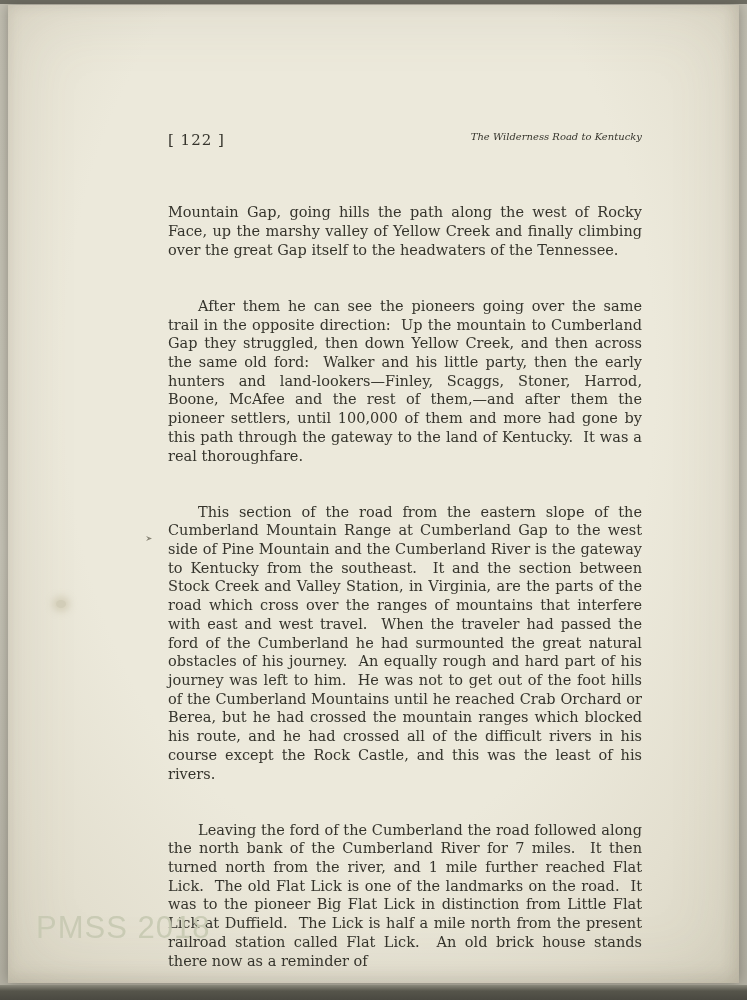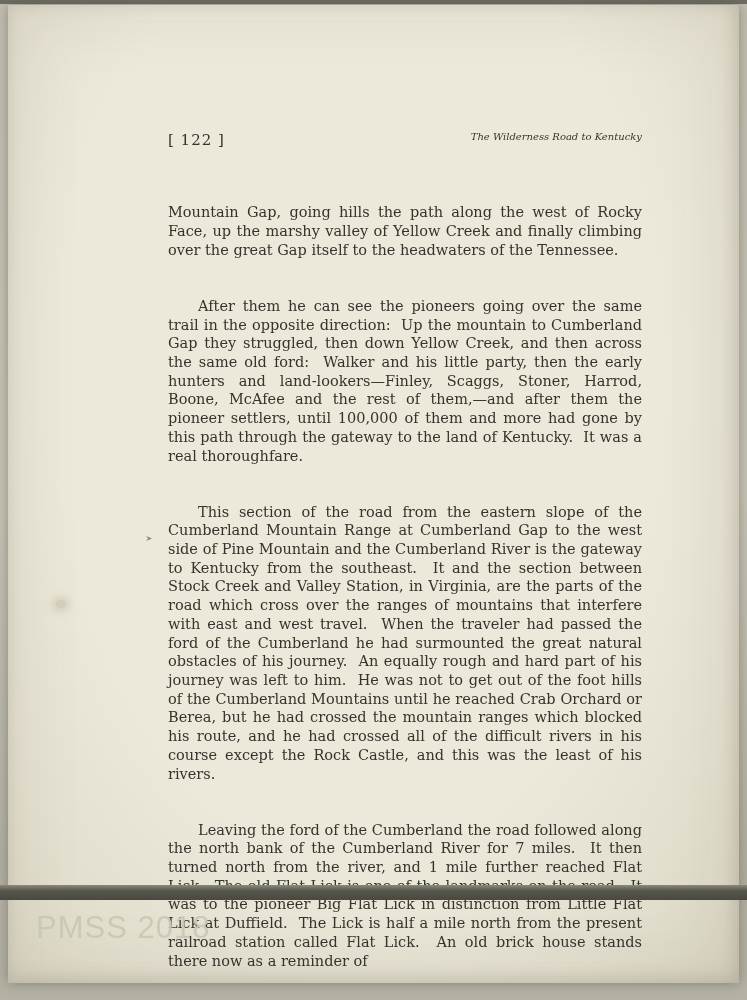--- a/index.html
+++ b/index.html
@@ -9,21 +9,21 @@
   body {
     width: 747px;
     height: 1000px;
     overflow: hidden;
     background: #b5b2a5;
     font-family: "DejaVu Serif", "Liberation Serif", serif;
   }
   .scan {
     position: relative;
     width: 747px;
-    height: 900px;
+    height: 1000px;
     background: linear-gradient(180deg, #c2bfb2 0%, #c8c5b8 55%, #b3b0a3 97%);
   }
   .top-edge {
     position: absolute;
     top: 0; left: 0;
     width: 100%;
     height: 4px;
     background: #6e6d63;
   }
   .bottom-edge {

